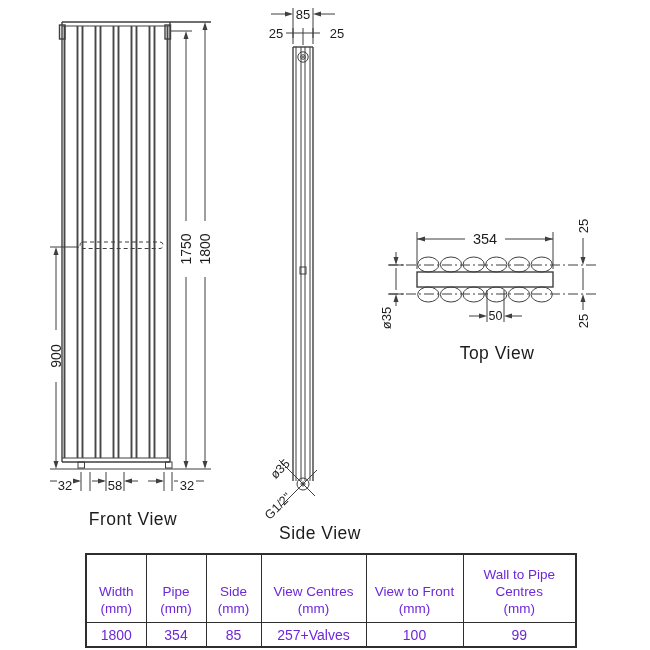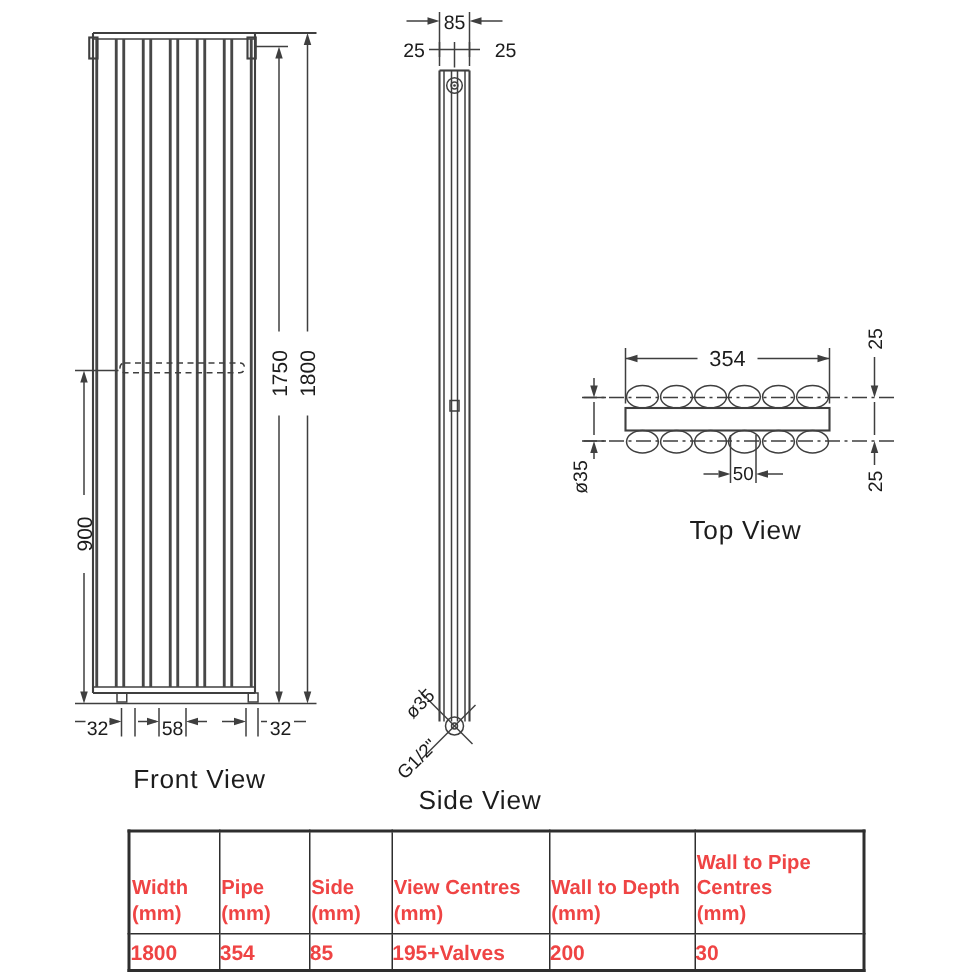--- a/index.html
+++ b/index.html
@@ -14,22 +14,22 @@
   .ln{stroke:#3f3f3f;stroke-width:1;fill:none;}
   .ln2{stroke:#3f3f3f;stroke-width:1.4;fill:none;}
   .panel{stroke:#474747;stroke-width:1.9;fill:none;}
   .arr{fill:#3f3f3f;stroke:none;}
   .dash{stroke:#3f3f3f;stroke-width:1;fill:none;stroke-dasharray:4 3;}
   .cline{stroke:#3f3f3f;stroke-width:1;fill:none;stroke-dasharray:10 3 2 3;}
 
   table.dims{position:absolute;left:85px;top:553px;width:490px;
              border-collapse:collapse;table-layout:fixed;
              border:2px solid #2e2e2e;background:#fff;}
-  table.dims th, table.dims td{border:1.5px solid #2e2e2e;text-align:left;
-             font-weight:bold;color:#ef4444;}
+  table.dims th, table.dims td{border:1.5px solid #2e2e2e;text-align:center;
+             font-weight:normal;color:#6d28d9;}
   table.dims th{height:63px;vertical-align:bottom;padding:0 1px 4px 1px;
              font-size:13.5px;line-height:1.25;white-space:pre-line;}
   table.dims td{height:21px;font-size:14px;padding:1px 0;}
 </style>
 </head>
 <body>
 
 <div id="stage">
 
 <svg id="drawing" width="650" height="650" viewBox="0 0 650 650">
@@ -246,30 +246,30 @@
     <tbody>
         <tr>
       <th>Width
 (mm)</th>
       <th>Pipe
 (mm)</th>
       <th>Side
 (mm)</th>
       <th>View Centres
 (mm)</th>
-      <th>Wall to Depth
+      <th>View to Front
 (mm)</th>
       <th>Wall to Pipe
 Centres
 (mm)</th>
     </tr>
     <tr>
       <td>1800</td>
       <td>354</td>
       <td>85</td>
-      <td>195+Valves</td>
-      <td>200</td>
-      <td>30</td>
+      <td>257+Valves</td>
+      <td>100</td>
+      <td>99</td>
     </tr>
   </tbody>
     </table>
 
 </div>
 
 </body></html>

